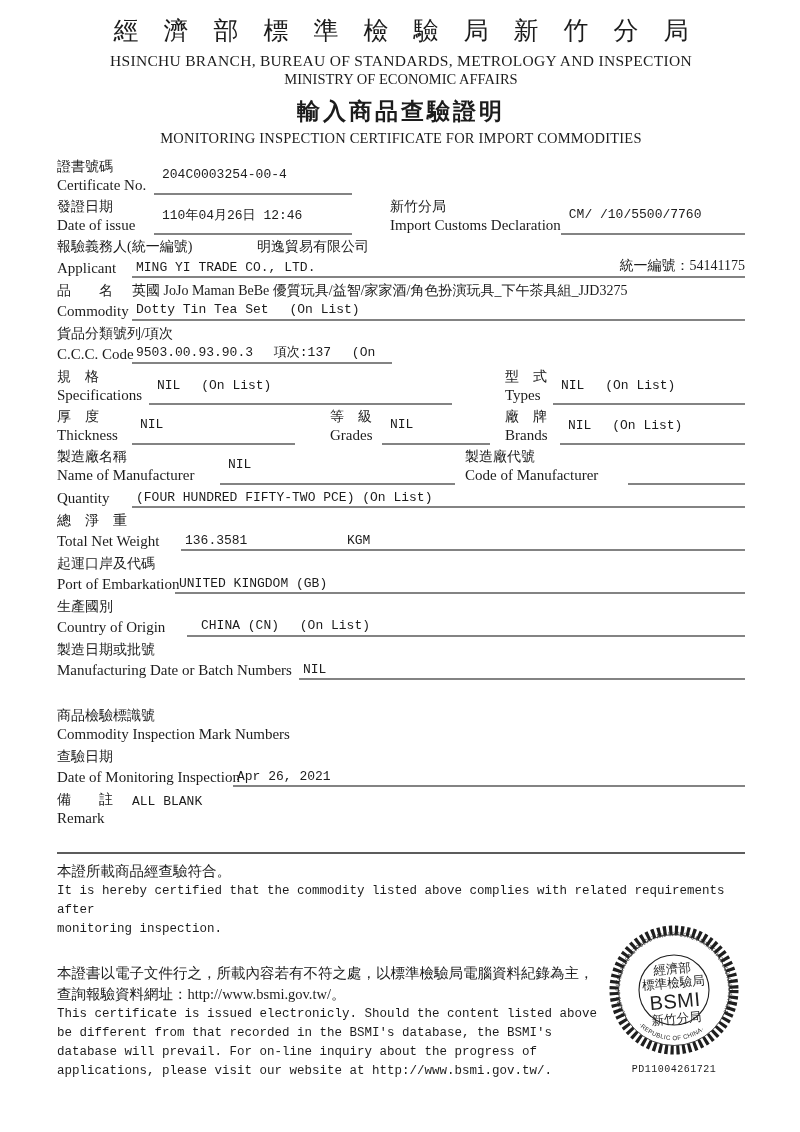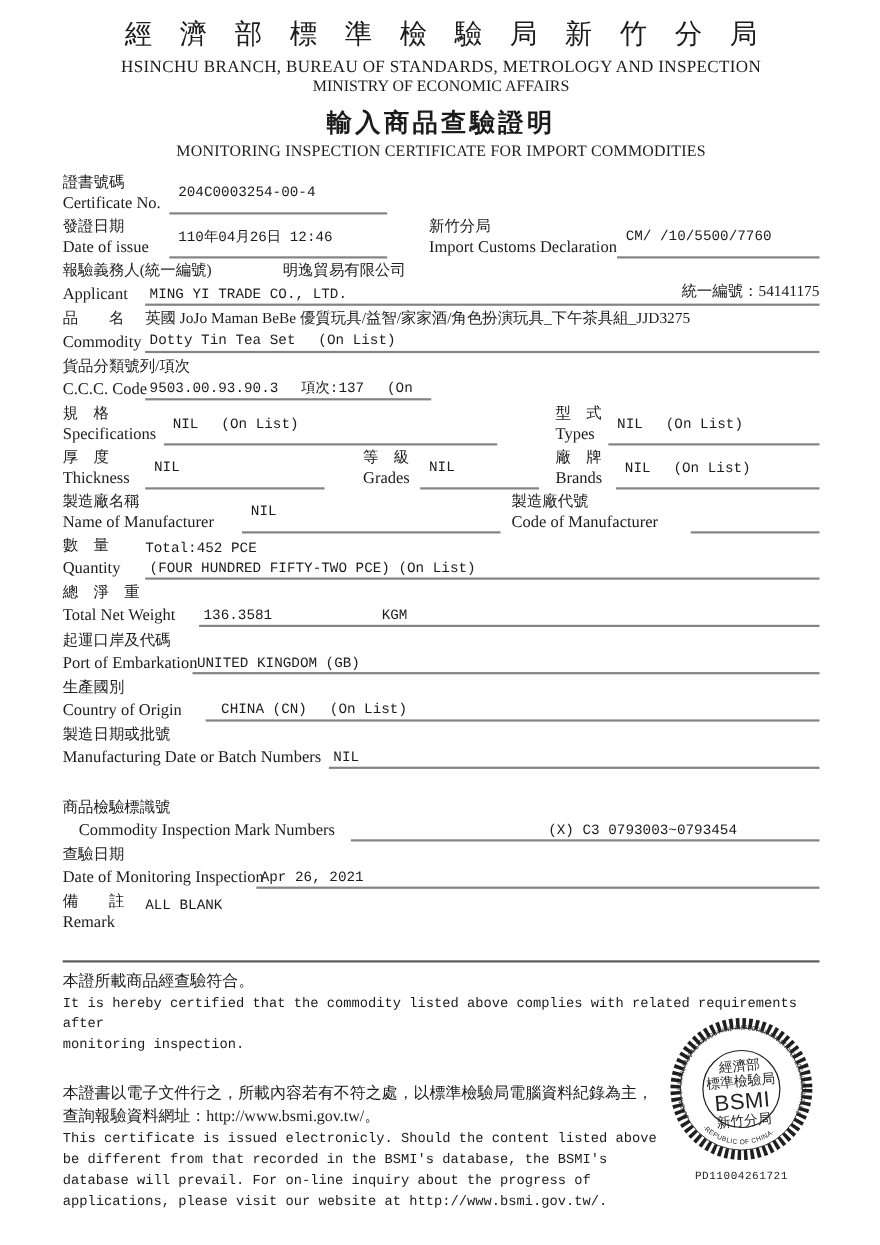--- a/index.html
+++ b/index.html
@@ -37,21 +37,21 @@
               padding:0 0 1px 4px; min-height:21px; }
   .lblw75  { width:75px;  flex:none; }
   .lblw97  { width:97px;  flex:none; }
   .lblw113 { width:118px; flex:none; }
   .lblw128 { width:130px; flex:none; }
   .lblw140 { width:124px; flex:none; }
   .lblw160 { width:163px; flex:none; }
   .lblw170 { width:176px; flex:none; }
   .lblw200 { width:200px; flex:none; }
   .lblw238 { width:242px; flex:none; }
-  .lblw255 { width:262px; flex:none;text-align:center; }
+  .lblw255 { width:262px; flex:none; }
   .spread { justify-content:space-between; padding-right:6px; }
   .gap26 { margin-top:26px; }
 
   .sep { border:none; border-top:2px solid #5c5c5c; margin:24px 0 7px 0; }
 
   .preline { white-space:pre-line; }
   .stmt-cn { font-size:14.5px; line-height:21px; }
   .stmt-en { font-family:"Liberation Mono","DejaVu Sans Mono",monospace; font-size:12.5px; line-height:19px; }
   .block2 { margin-top:24px; width:555px; }
 
@@ -194,24 +194,20 @@
       <div class="f2" style="flex:1; margin-left:10px;">
         <div class="lbl2 lblw160">
           <div class="cn">製造廠代號</div>
           <div class="en">Code of Manufacturer</div>
         </div>
         <div class="val2 mono"></div>
       </div>
     </div>
 
     <div class="r2">
-      <div class="l1">
-        <span class="cn lblw75">數　量</span>
-        <span class="mono">Total:452  PCE</span>
-      </div>
       <div class="l2">
         <span class="en lblw75">Quantity</span>
         <span class="uval">
             <span class="mono">(FOUR HUNDRED FIFTY-TWO PCE) (On List)</span>
           </span>
       </div>
     </div>
 
     <div class="r2">
       <div class="l1">
@@ -261,23 +257,20 @@
           </span>
       </div>
     </div>
 
     <div class="r2 gap26">
       <div class="l1">
         <span class="cn">商品檢驗標識號</span>
       </div>
       <div class="l2">
         <span class="en lblw255">Commodity Inspection Mark Numbers</span>
-        <span class="uval" style="justify-content:flex-end; padding-right:75px;">
-          <span class="mono">(X) C3 0793003~0793454</span>
-        </span>
       </div>
     </div>
 
     <div class="r2">
       <div class="l1">
         <span class="cn">查驗日期</span>
       </div>
       <div class="l2">
         <span class="en lblw170">Date of Monitoring Inspection</span>
         <span class="uval">

